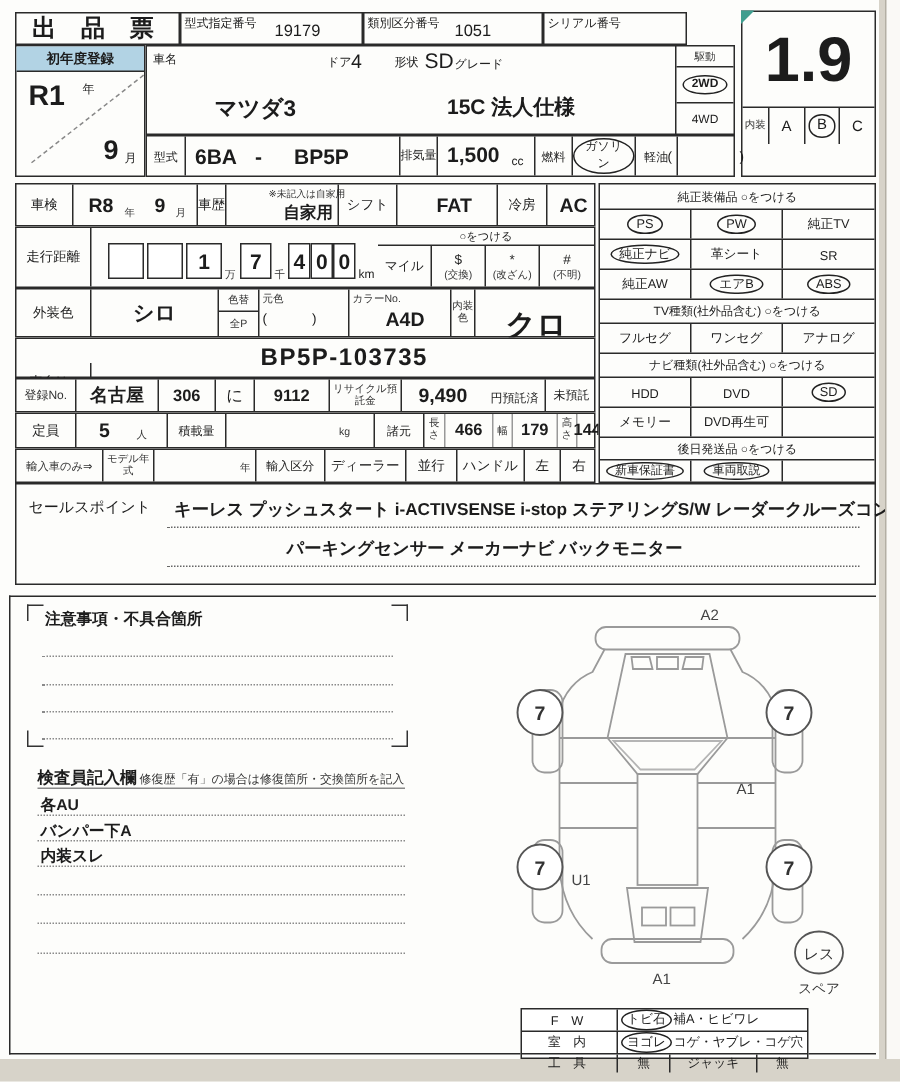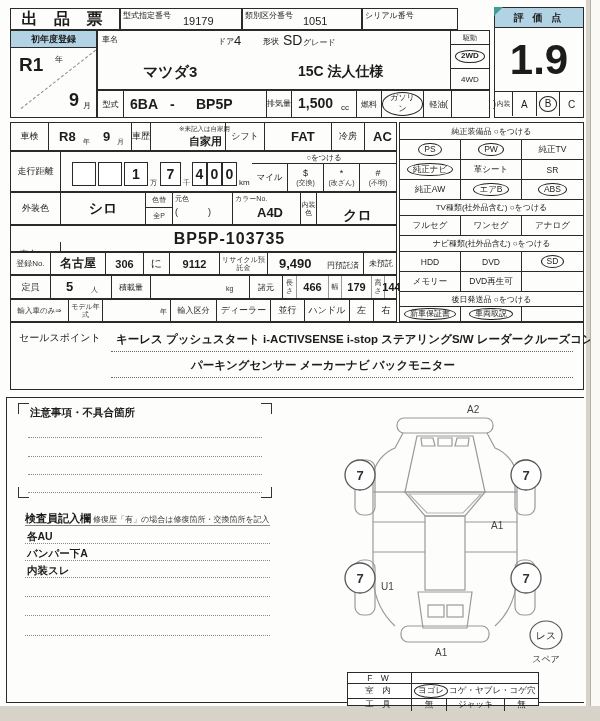--- a/index.html
+++ b/index.html
@@ -51,21 +51,20 @@
 </div>
 <div class="cell" style="left:242px;top:8px;width:120px;height:22px">
   <span class="abs lbl" style="left:2px;top:1px">類別区分番号</span>
   <span class="abs" style="left:60px;top:6px;font-size:11px">1051</span>
 </div>
 <div class="cell" style="left:362px;top:8px;width:96px;height:22px">
   <span class="abs lbl" style="left:2px;top:1px">シリアル番号</span>
 </div>
 
 <div class="cell" style="left:494px;top:7px;width:90px;height:111px;border-width:1.5px">
-  <div class="bluehead ctr" style="height:20px;border-bottom:1px solid #2a2a2a;font-size:10px;font-weight:bold;letter-spacing:3px">評 価 点</div>
   <div class="ctr" style="height:63px;font-size:42px;font-weight:bold">1.9</div>
   <div style="display:flex;height:25px;border-top:1px solid #2a2a2a">
     <div class="ctr vwrap tiny" style="width:18px;border-right:1px solid #2a2a2a">内装</div>
     <div class="ctr" style="flex:1;border-right:1px solid #2a2a2a;font-size:10px">
       <span>A</span>
       </div>
     <div class="ctr" style="flex:1;border-right:1px solid #2a2a2a;font-size:10px">
       <span class="circ">B</span>
       </div>
     <div class="ctr" style="flex:1;font-size:10px">
@@ -179,21 +178,21 @@
   </div>
   <div class="abs" style="left:162px;top:0;width:60px;height:31px;border-right:1px solid #2a2a2a">
     <span class="abs tiny" style="left:2px;top:1px">元色</span>
     <span class="abs" style="left:2px;top:14px;font-size:9px;white-space:pre">(            )</span>
   </div>
   <div class="abs" style="left:222px;top:0;width:68px;height:31px;border-right:1px solid #2a2a2a">
     <span class="abs tiny" style="left:2px;top:1px">カラーNo.</span>
     <span class="abs val" style="left:24px;top:12px;font-size:13px">A4D</span>
   </div>
   <div class="abs ctr tiny vwrap" style="left:290px;top:0;width:16px;height:31px;border-right:1px solid #2a2a2a">内装色</div>
-  <div class="abs ctr val" style="left:306px;top:0;width:81px;height:46px;font-size:14px">クロ</div>
+  <div class="abs ctr val" style="left:306px;top:0;width:81px;height:46px;font-size:20px">クロ</div>
 </div>
 
 <div class="cell" style="left:10px;top:225px;width:387px;height:27px">
   <div class="abs ctr" style="left:0;top:16px;width:50px;height:25px;border-right:1px solid #2a2a2a;font-size:9px">車台No.</div>
   <div class="abs ctr val" style="left:50px;top:0;width:337px;height:25px;font-size:16px;letter-spacing:1px">BP5P-103735</div>
 </div>
 
 <div class="cell" style="left:10px;top:252px;width:387px;height:23px">
   <div class="abs ctr tiny" style="left:0;top:0;width:40px;height:21px;border-right:1px solid #2a2a2a;font-size:8px">登録No.</div>
   <div class="abs ctr val" style="left:40px;top:0;width:55px;height:21px;border-right:1px solid #2a2a2a;font-size:12px">名古屋</div>
@@ -408,20 +407,24 @@
   <g>
     <ellipse cx="213" cy="235" rx="16" ry="14" fill="none" stroke="#555" stroke-width="1.2"></ellipse>
     <text x="213" y="239" text-anchor="middle" font-size="10" fill="#333">レス</text>
     <text x="213" y="262" text-anchor="middle" font-size="9" fill="#333">スペア</text>
   </g>
 </svg>
 
 <div class="glass">
   <div class="g-row">
     <div class="g-lab">F W</div>
+    <div class="g-val">
+      <span class="oval">トビ石</span>
+      <span>補A・ヒビワレ</span>
+    </div>
   </div>
   <div class="g-row">
     <div class="g-lab">室 内</div>
     <div class="g-val">
       <span class="oval">ヨゴレ</span>
       <span>コゲ・ヤブレ・コゲ穴</span>
     </div>
   </div>
   <div class="g-row">
     <div class="g-lab">工 具</div>

